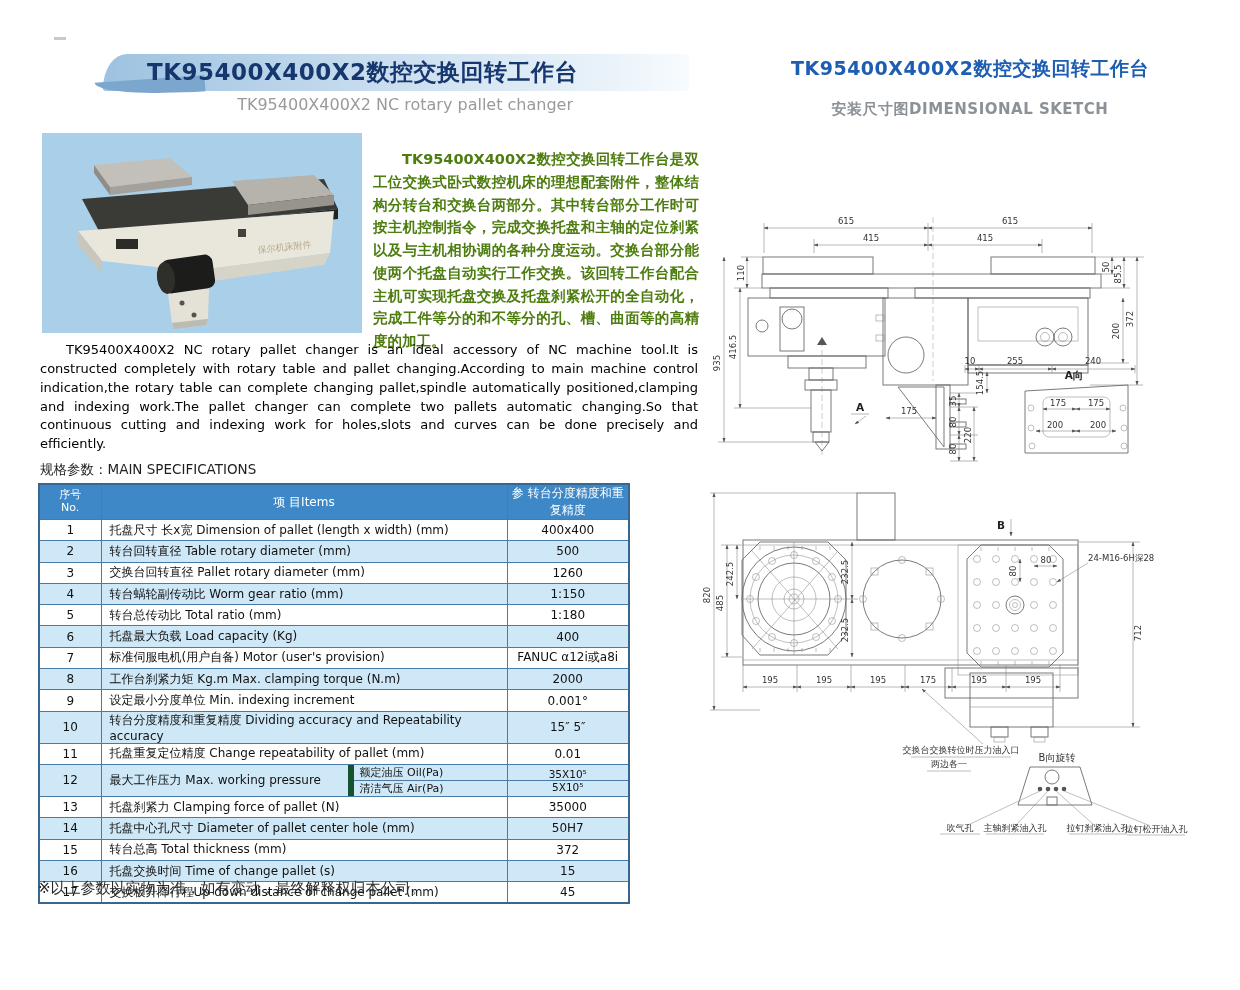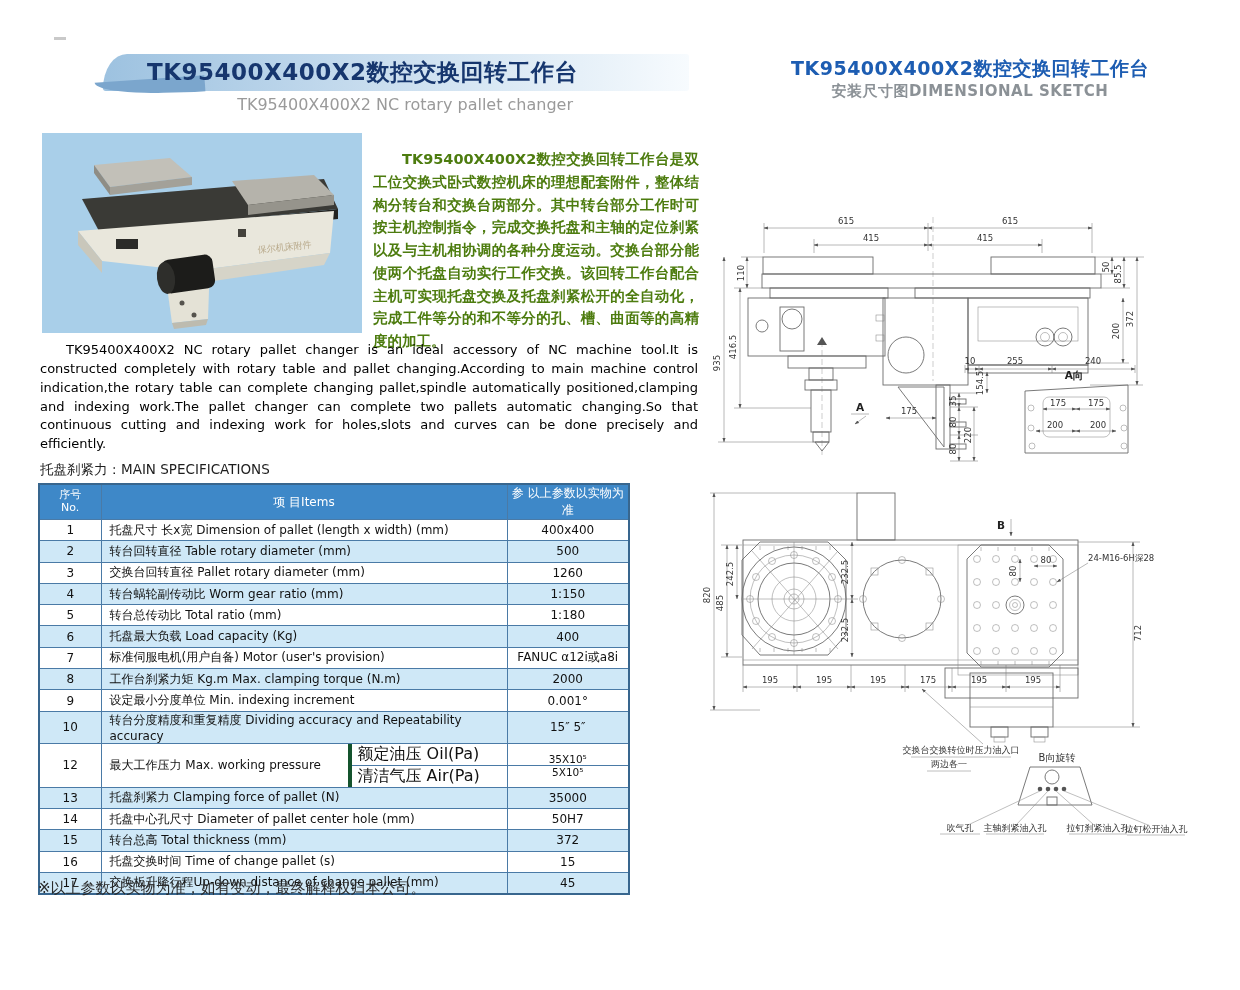--- a/index.html
+++ b/index.html
@@ -35,32 +35,32 @@
   th.h-items { width:406px; }
   th.h-par { width:122px; }
   tbody tr { height:21.3px; }
   tbody tr:nth-child(odd) { background:#ffffff; }
   tbody tr:nth-child(even) { background:#cfe8f7; }
   td.c-no, td.c-val { text-align:center; }
   td.c-item { padding-left:8px; }
   td.p0 { padding:0; }
   .r12 { display:flex; height:100%; align-items:stretch;gap:20px; }
   .r12-main { width:226px; display:flex; align-items:center; padding-left:8px; }
-  .r12-subs { flex:1; border-left:4px solid #14532d; display:flex; flex-direction:column; font-size:16px; }
+  .r12-subs { flex:1; border-left:6px solid #14532d; display:flex; flex-direction:column; font-size:11px; }
   .r12-subs div { flex:1; display:flex; align-items:center; padding-left:6px; }
   .r12-subs div:first-child { border-bottom:1px solid #4a7aa6; }
   .r12v { display:flex; flex-direction:column; height:100%; font-size:10.5px; }
   .r12v div { flex:1; display:flex; align-items:center; justify-content:center; }
   .r12v div:first-child { border-bottom:1px solid #4a7aa6; }
   .footnote { left:38px; top:879px; font-size:15px; color:#2b2b2b; }
 
   
   .right-head { left:760px; top:56px; width:420px; text-align:center; }
   .right-title { font-size:19px; font-weight:bold; color:#1d5db2; letter-spacing:.5px; }
-  .right-sub { margin-top:0; font-size:15px; font-weight:bold; color:#8b9196; letter-spacing:.5px; }
+  .right-sub { margin-top:18px; font-size:15px; font-weight:bold; color:#8b9196; letter-spacing:.5px; }
 
   svg text { font-family:"DejaVu Sans", sans-serif; }
   .ln { fill:none; stroke:#6b6b6b; stroke-width:0.9; }
   .lt { fill:none; stroke:#8a8a8a; stroke-width:0.55; }
   .dim { fill:none; stroke:#7d7d7d; stroke-width:0.55; }
   .cl { fill:none; stroke:#9a9a9a; stroke-width:0.5; stroke-dasharray:6 3; }
   text.d { font-size:8.5px; fill:#333; }
   text.dm { font-size:8.5px; fill:#333; text-anchor:middle; }
   text.sec { font-size:10.5px; font-weight:bold; fill:#222; text-anchor:middle; }
   text.cjk { font-size:9px; fill:#333; text-anchor:middle; }
@@ -104,31 +104,31 @@
 
     <rect x="74" y="106" width="22" height="10" fill="#2b2b28"></rect>
     <rect x="196" y="96" width="8" height="8" fill="#44423c"></rect>
     <text x="216" y="120" font-size="9" fill="#b8a98a" transform="rotate(-6 216 120)">保尔机床附件</text>
   </svg>
 </div>
 
 <div class="abs intro-zh">TK95400X400X2数控交换回转工作台是双工位交换式卧式数控机床的理想配套附件，整体结构分转台和交换台两部分。其中转台部分工作时可按主机控制指令，完成交换托盘和主轴的定位刹紧以及与主机相协调的各种分度运动。交换台部分能使两个托盘自动实行工作交换。该回转工作台配合主机可实现托盘交换及托盘刹紧松开的全自动化，完成工件等分的和不等分的孔、槽、曲面等的高精度的加工。</div>
 <div class="abs intro-en">TK95400X400X2 NC rotary pallet changer is an ideal accessory of NC machine tool.It is constructed completely with rotary table and pallet changing.According to main machine control indication,the rotary table can complete changing pallet,spindle automatically positioned,clamping and indexing work.The pallet changer can complete two pallets automatic changing.So that continuous cutting and indexing work for holes,slots and curves can be done precisely and efficiently.</div>
 
-<div class="abs spec-label">托盘刹紧力：MAIN SPECIFICATIONS</div>
+<div class="abs spec-label">规格参数：MAIN SPECIFICATIONS</div>
 
 <table class="specs">
   <thead>
     <tr>
       <th class="h-no">
         <div>序号</div>
         <div>No.</div>
       </th>
       <th class="h-items">项 目Items</th>
-      <th class="h-par">参 以上参数以实物为准</th>
+      <th class="h-par">参 转台分度精度和重复精度</th>
     </tr>
   </thead>
   <tbody>
     <tr>
         <td class="c-no">1</td>
         <td class="c-item">托盘尺寸 长x宽 Dimension of pallet (length x width) (mm)</td>
         <td class="c-val">400x400</td>
       </tr>
     <tr>
         <td class="c-no">2</td>
@@ -167,20 +167,25 @@
       </tr>
     <tr>
         <td class="c-no">9</td>
         <td class="c-item">设定最小分度单位 Min. indexing increment</td>
         <td class="c-val">0.001°</td>
       </tr>
     <tr>
         <td class="c-no">10</td>
         <td class="c-item">转台分度精度和重复精度 Dividing accuracy and Repeatability accuracy</td>
         <td class="c-val">15″ 5″</td>
+      </tr>
+    <tr>
+        <td class="c-no">11</td>
+        <td class="c-item">托盘重复定位精度 Change repeatability of pallet (mm)</td>
+        <td class="c-val">0.01</td>
       </tr>
     <tr>
       <td class="c-no">12</td>
       <td class="c-item p0">
         <div class="r12">
           <div class="r12-main">最大工作压力 Max. working pressure</div>
           <div class="r12-subs">
             <div>额定油压 Oil(Pa)</div>
             <div>清洁气压 Air(Pa)</div>
           </div>

